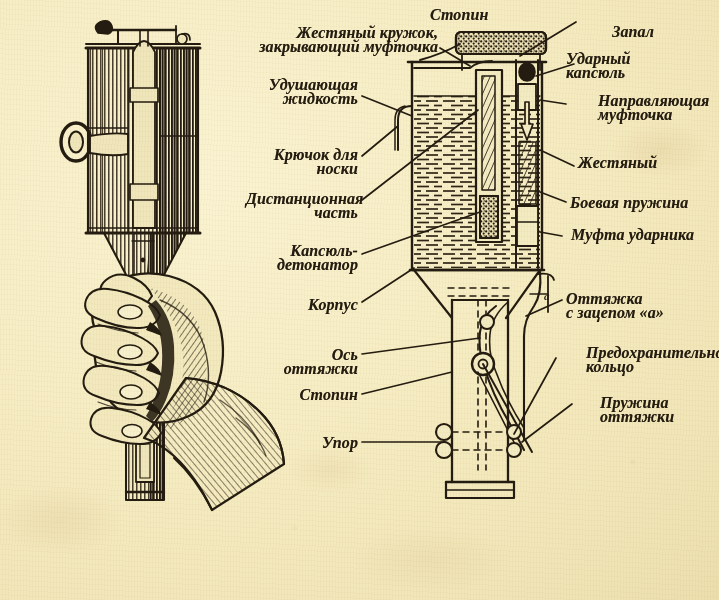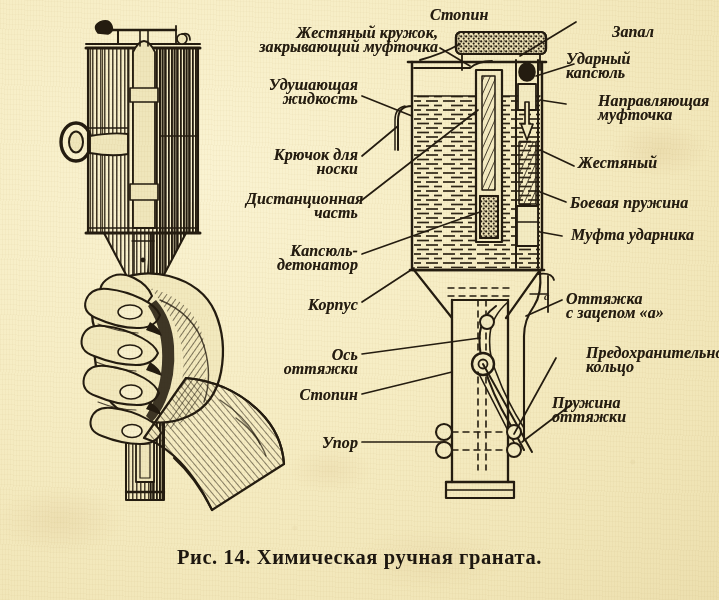--- a/index.html
+++ b/index.html
@@ -390,20 +390,19 @@
 капсюль</div>
     <div class="lbl" style="left:598px;top:94px;width:120px;">Направляющая
 муфточка</div>
     <div class="lbl" style="left:578px;top:156px;width:86px;">Жестяный</div>
     <div class="lbl" style="left:570px;top:196px;width:124px;">Боевая пружина</div>
     <div class="lbl" style="left:566px;top:228px;width:128px;text-align:right;">Муфта ударника</div>
     <div class="lbl" style="left:566px;top:292px;width:126px;">Оттяжка
 с зацепом «а»</div>
     <div class="lbl" style="left:558px;top:346px;width:150px;margin-left:28px;">Предохранительное
 кольцо</div>
-    <div class="lbl" style="left:552px;top:396px;width:96px;">Пружина
+    <div class="lbl" style="left:600px;top:396px;width:96px;">Пружина
 оттяжки</div>
   </div>
 
   <div class="mark" style="left:544px;top:290px;">а</div>
 
-  <div id="caption">Рис. 14. Химическая ручная граната.</div>
 </div>
 
 </body></html>

